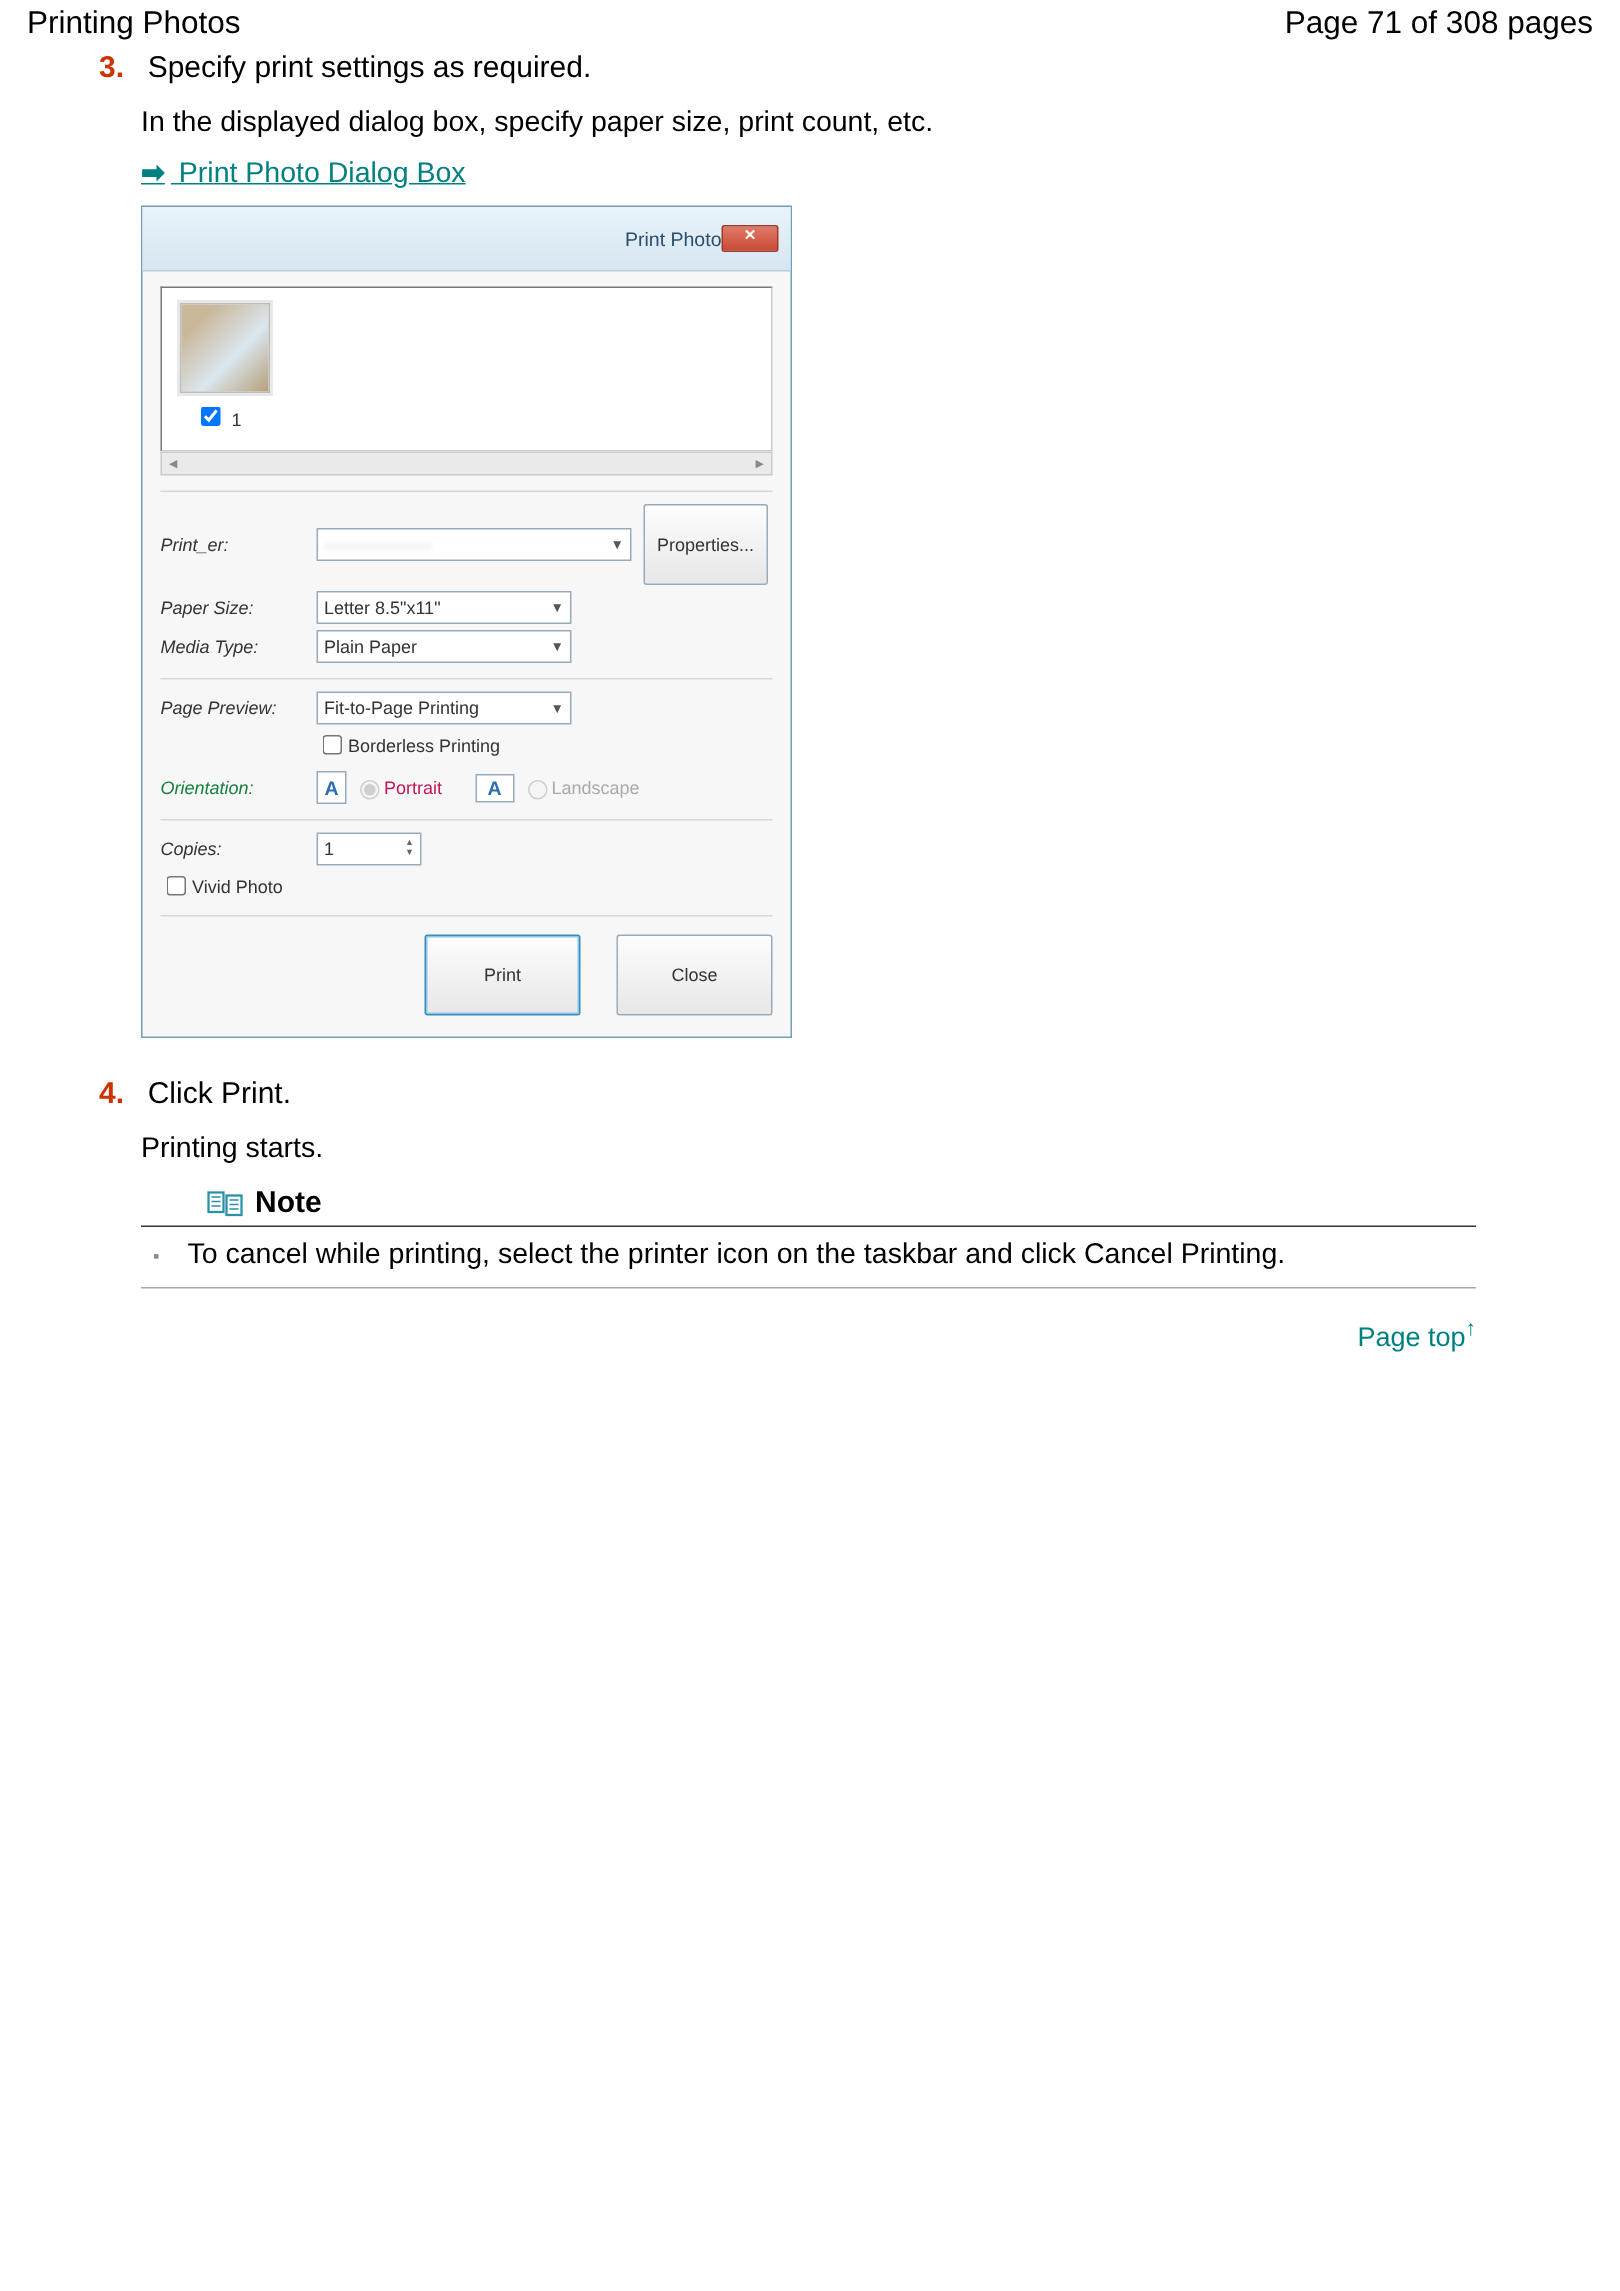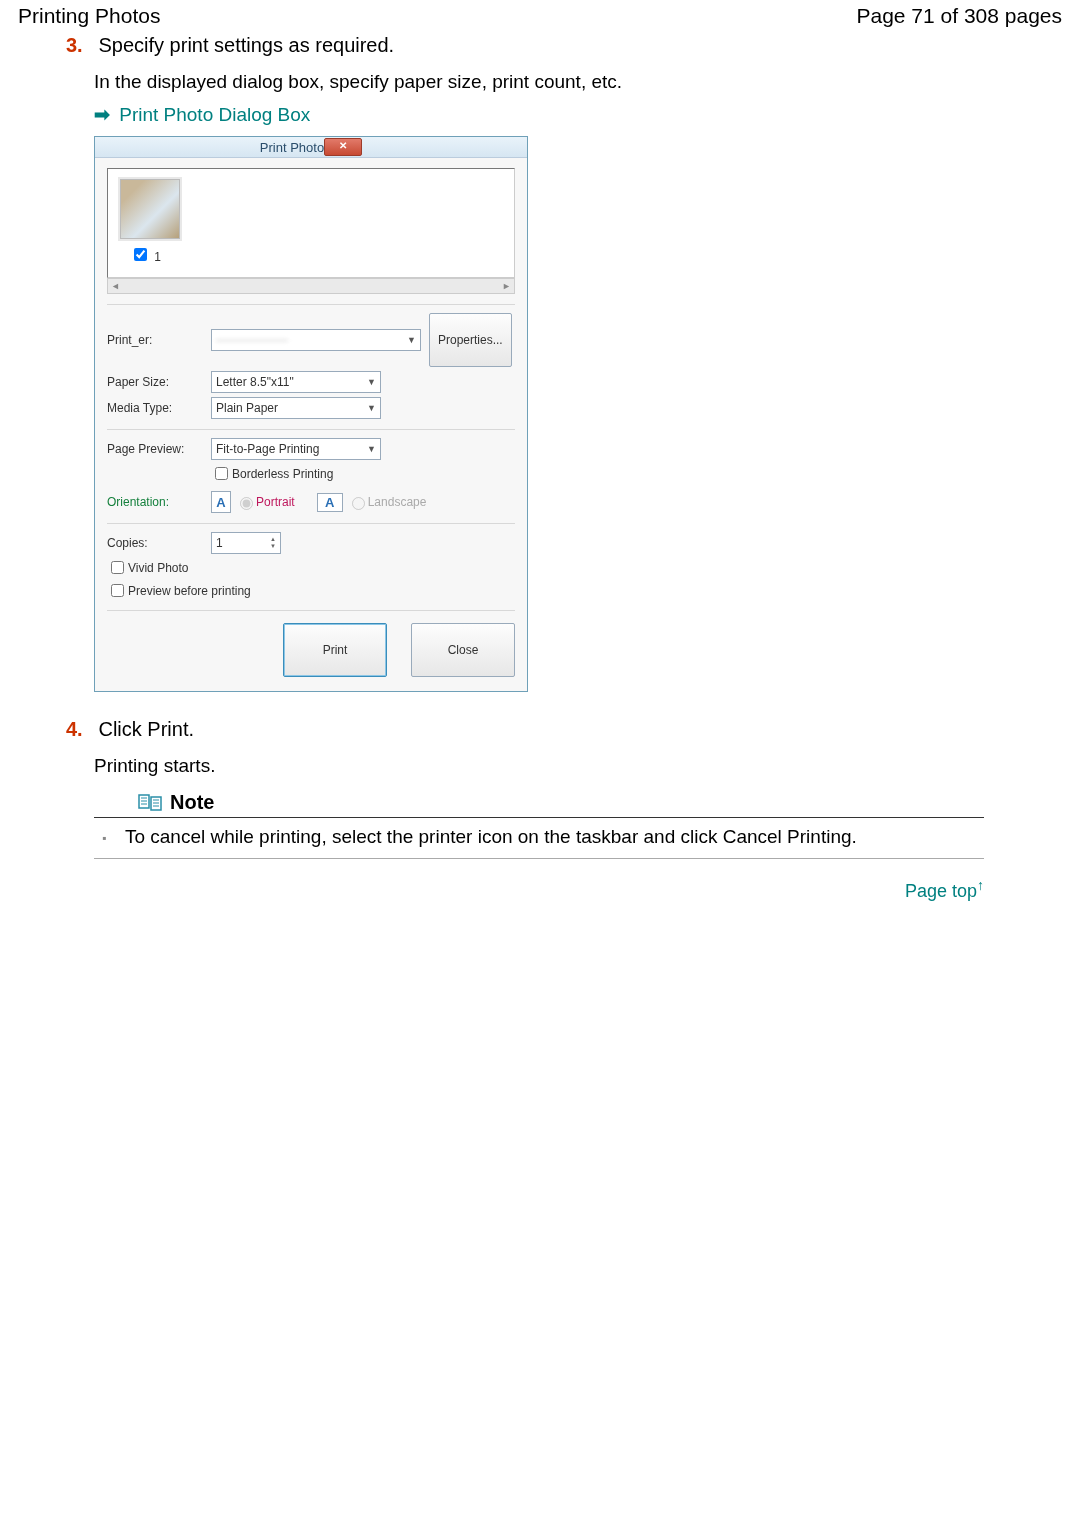--- a/index.html
+++ b/index.html
@@ -39,20 +39,21 @@
   .subtext {
     font-size: 19px;
     margin-left: 34px;
     margin-top: 8px;
   }
   .link-row {
     margin-left: 34px;
     margin-top: 10px;
     color: #008080;
     font-size: 19px;
+    text-decoration: underline;
   }
   .link-arrow {
     color: #008080;
     font-weight: bold;
     margin-right: 4px;
   }
   .note-section {
     margin-left: 34px;
     margin-top: 14px;
     width: 890px;
@@ -107,23 +108,23 @@
     border: 1px solid #6fa0b8;
     background: #f7f7f7;
     font-family: "Segoe UI", Tahoma, sans-serif;
     font-size: 12px;
     color: #333;
   }
   .dlg-title {
     background: linear-gradient(#e9f3fa,#d6e6f2);
     color: #2a4d6b;
     font-size: 13px;
-    padding: 1px 8px;
-    display: flex;
-    justify-content: center;
+    padding: 12px 8px;
+    display: flex;
+    justify-content: flex-end;
     align-items: center;
     border-bottom: 1px solid #bcd;
   }
   .close-x {
     background: linear-gradient(#e27a6a,#c74a33);
     color: #fff;
     font-weight: bold;
     width: 36px;
     height: 16px;
     font-size: 10px;
@@ -173,20 +174,21 @@
     margin: 10px 0 8px 0;
   }
   .form-row {
     display: flex;
     align-items: center;
     margin: 4px 0;
   }
   .form-label {
     width: 104px;
     color: #333;
+    font-style: italic;
   }
   .form-label.disabled { color:#15803d; }
   .sel, .txtfield {
     border: 1px solid #9ab;
     background: #fff;
     height: 18px;
     font-size: 12px;
     padding: 1px 4px;
     display: flex;
     align-items: center;
@@ -334,24 +336,20 @@
           <span>1</span>
           <span style="display:flex;flex-direction:column;font-size:6px;line-height:7px;color:#666;">
             <span>▲</span>
             <span>▼</span>
           </span>
         </div>
       </div>
       <div class="form-row">
         <input type="checkbox" class="chk" style="">
         <span>Vivid Photo</span>
-      </div>
-      <div class="form-row">
-        <input type="checkbox" class="chk" style="">
-        <span>Preview before printing</span>
       </div>
 
       <div class="sep"></div>
 
       <div class="dlg-btnrow">
         <span class="btn primary" style="width:86px;">Print</span>
         <span class="btn" style="width:86px;">Close</span>
       </div>
 
     </div>

